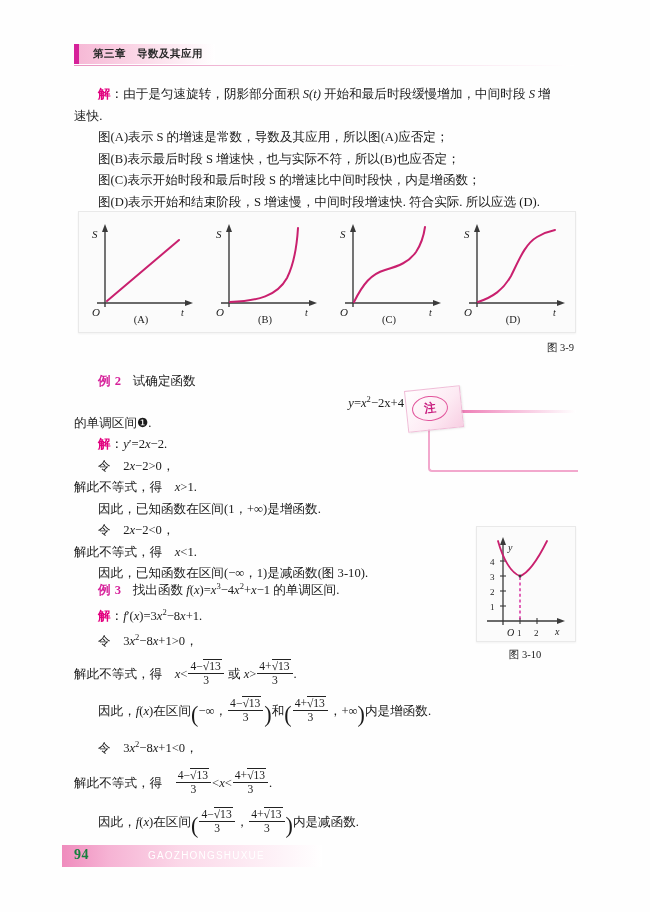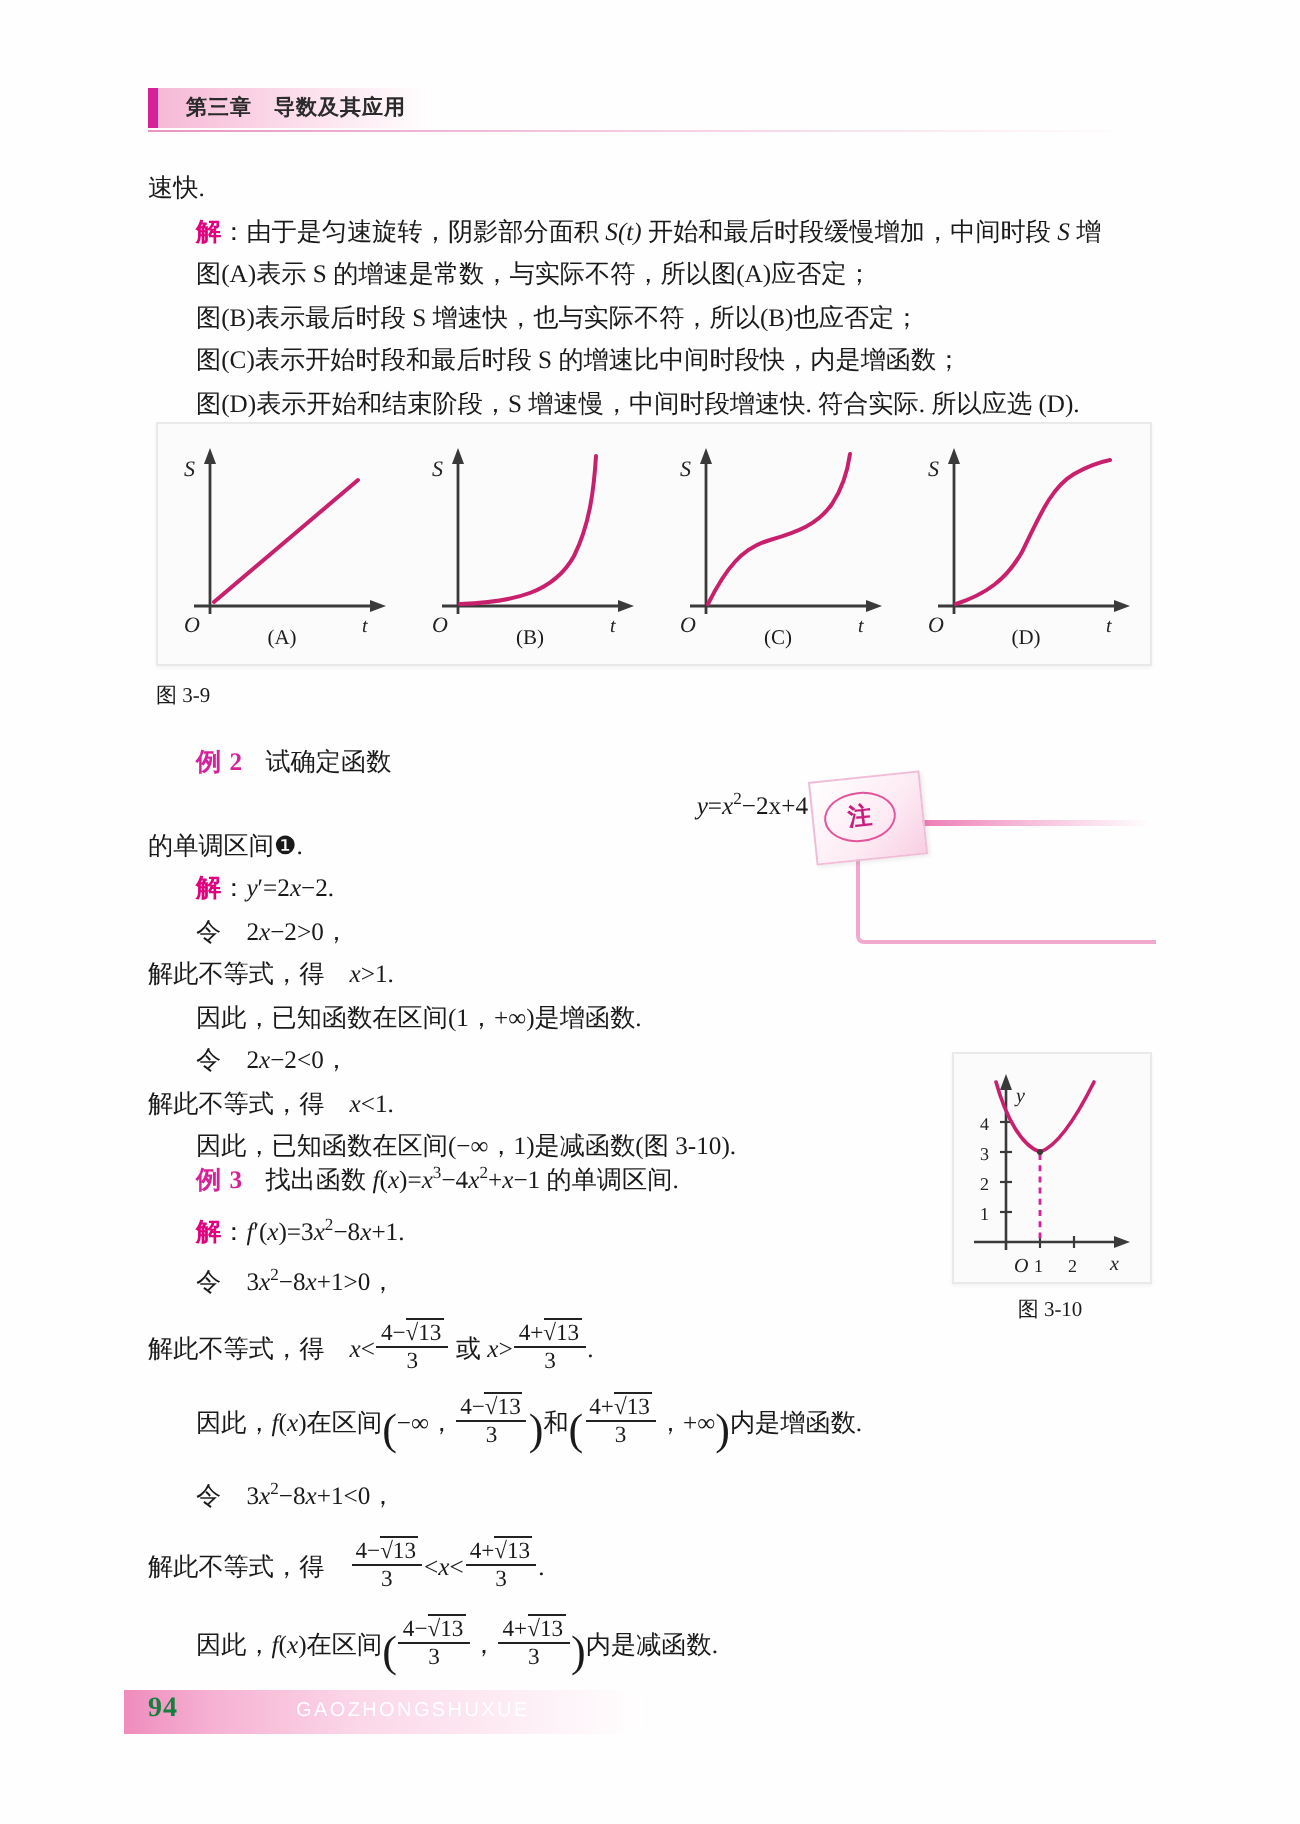--- a/index.html
+++ b/index.html
@@ -134,21 +134,21 @@
   }
   .gcaption {
     position: absolute;
     bottom: 7px; left: 0; width: 124px;
     text-align: center;
     font-size: 10.5px;
   }
   .figcap {
     position: absolute;
     width: 496px; left: 78px;
-    text-align: left;
+    text-align: right;
     font-size: 10.5px;
   }
   #cap39 { top: 341px; }
 
   
   .note {
     position: absolute;
     left: 406px; top: 388px;
     width: 170px; height: 86px;
   }
@@ -256,25 +256,25 @@
     <div class="header-tab">
       <div class="header-bar"></div>
       <div class="header-chip">
         <span class="header-title">第三章　导数及其应用</span>
       </div>
     </div>
     <div class="header-rule"></div>
   </div>
 
   <div class="content">
-    <p class="tx">速快.</p>
     <p class="tx ind">
       <span class="jie">解</span><span>：由于是匀速旋转，阴影部分面积 </span><i class="v">S(t)</i><span> 开始和最后时段缓慢增加，中间时段 </span><i class="v">S</i><span> 增</span>
     </p>
-    <p class="tx ind">图(A)表示 S 的增速是常数，与实际不符，所以图(A)应否定；</p>
+    <p class="tx">速快.</p>
+    <p class="tx ind">图(A)表示 S 的增速是常数，导数及其应用，所以图(A)应否定；</p>
     <p class="tx ind">图(B)表示最后时段 S 增速快，也与实际不符，所以(B)也应否定；</p>
     <p class="tx ind">图(C)表示开始时段和最后时段 S 的增速比中间时段快，内是增函数；</p>
     <p class="tx ind">图(D)表示开始和结束阶段，S 增速慢，中间时段增速快. 符合实际. 所以应选 (D).</p>
   </div>
 
   <div class="figbox">
 
     <div class="gcell" style="left:0px;">
       <svg width="124" height="120" viewBox="0 0 124 120">
         <line x1="26" y1="95" x2="26" y2="18" stroke="#3a3a3a" stroke-width="1.4"></line>

